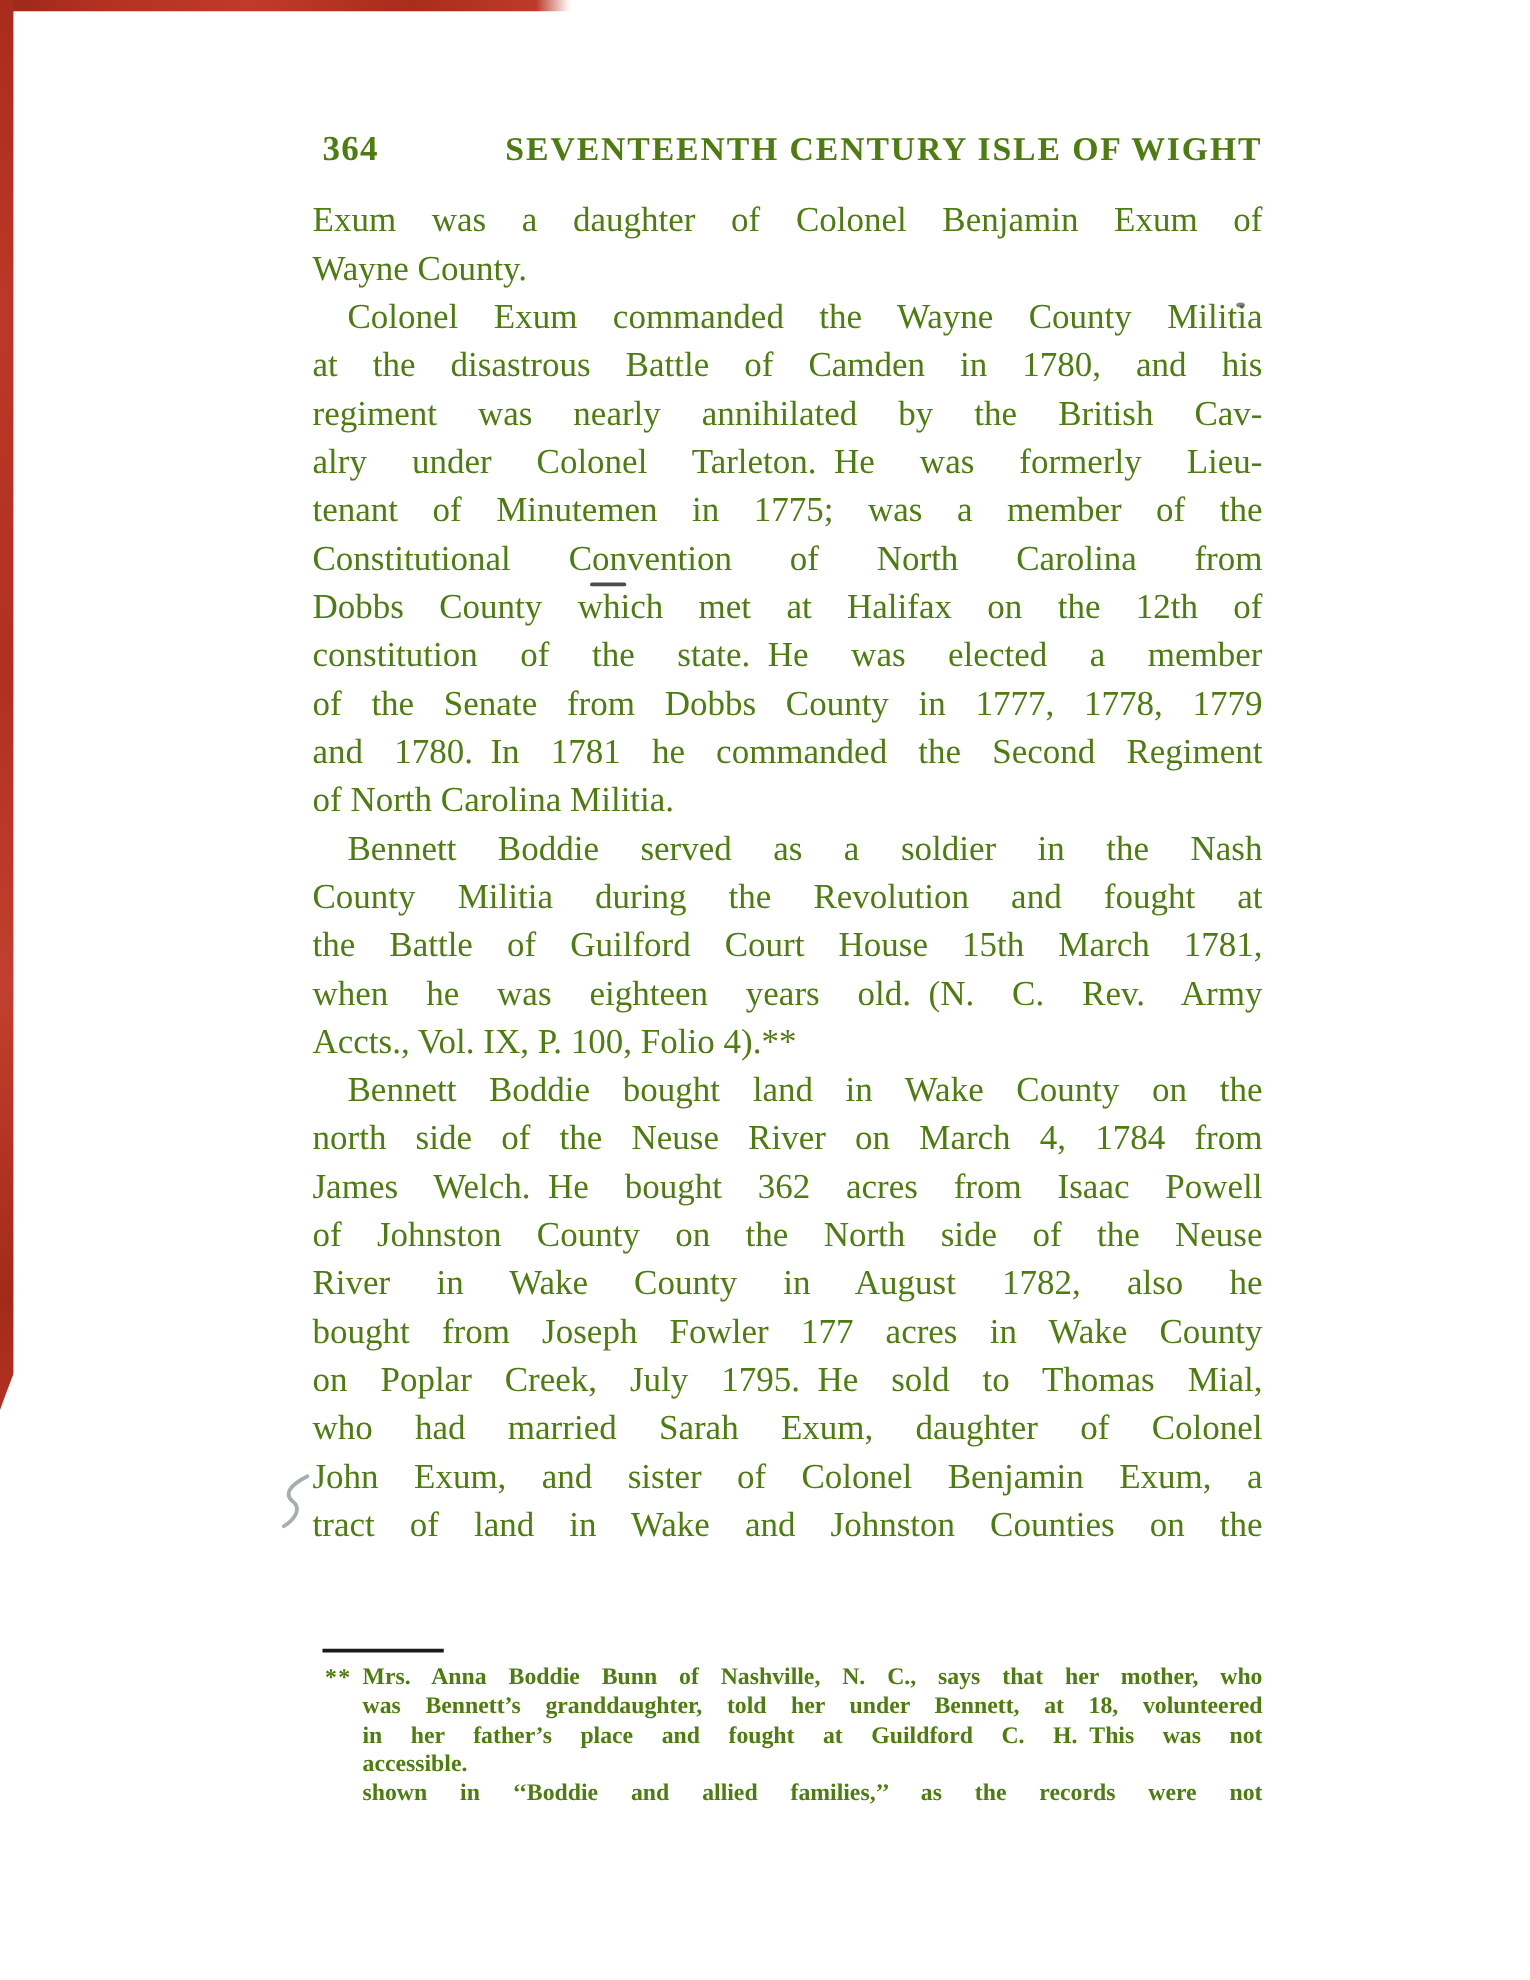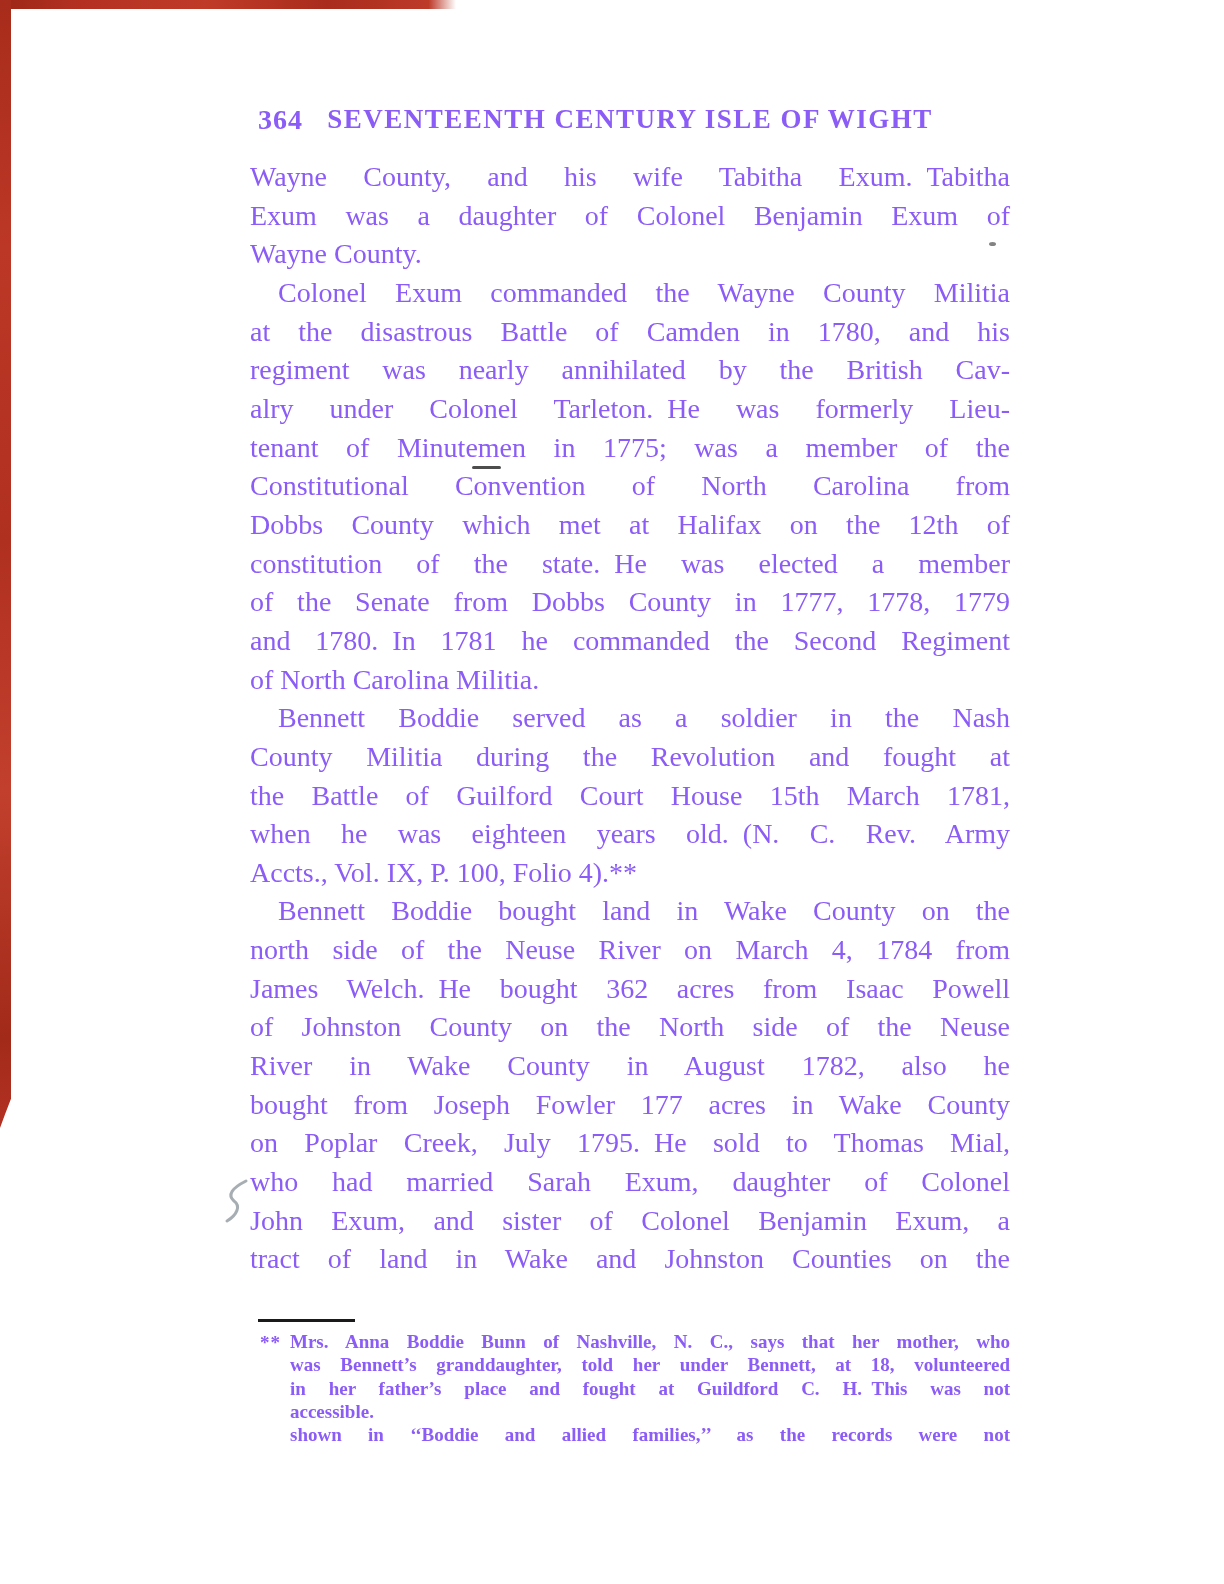--- a/index.html
+++ b/index.html
@@ -2,40 +2,40 @@
 <html><head>
 <meta charset="utf-8">
 <style>
   html,body{margin:0;padding:0;background:#ffffff;}
   .page{
     position:relative;
     width:1224px;height:1584px;
     background:#ffffff;
     overflow:hidden;
     font-family:"Liberation Serif", serif;
-    color:#8b5cf6;
+    color:#4d7c0f;
   }
   
   .scanbar-top{
     position:absolute;left:0;top:0;width:456px;height:9px;
     background:linear-gradient(90deg,#9c2717 0%,#b43122 18%,#c03a28 45%,#a92c1c 72%,#bd3a29 94%,rgba(189,58,41,0) 100%);
   }
   .scanbar-left{
     position:absolute;left:0;top:0;width:11px;height:1128px;
     background:linear-gradient(180deg,#a82c1b 0%,#bc3726 22%,#b03020 48%,#c23f2d 70%,#a22a19 92%,#b33122 100%);
     clip-path:polygon(0 0,100% 0,100% 97.4%,45% 98.8%,0 100%);
   }
   
   .header-row{position:absolute;left:250px;top:104px;width:760px;height:34px;}
   .page-number{
     position:absolute;left:8px;top:0;
     font-size:28px;font-weight:bold;letter-spacing:1px;
   }
   .running-head{
-    display:block;text-align:center;
+    display:block;text-align:right;
     font-size:27px;font-weight:bold;letter-spacing:1.5px;
     transform:scaleY(0.98);
   }
   
   .body-block{
     position:absolute;left:250px;top:158px;width:760px;
     font-size:28px;line-height:38.65px;
   }
   .bline{text-align:justify;text-align-last:justify;white-space:normal;}
   .bline.lastline{text-align-last:left;}
@@ -69,21 +69,20 @@
 
   <div class="scanbar-top"></div>
   <div class="scanbar-left"></div>
 
   <div class="header-row">
     <span class="page-number">364</span>
     <span class="running-head">SEVENTEENTH CENTURY ISLE OF WIGHT</span>
   </div>
 
   <div class="body-block" id="body-block">
-      <div class="bline">Wayne County, and his wife Tabitha Exum. Tabitha</div>
       <div class="bline">Exum was a daughter of Colonel Benjamin Exum of</div>
       <div class="bline lastline">Wayne County.</div>
       <div class="bline indent">Colonel Exum commanded the Wayne County Militia</div>
       <div class="bline">at the disastrous Battle of Camden in 1780, and his</div>
       <div class="bline">regiment was nearly annihilated by the British Cav-</div>
       <div class="bline">alry under Colonel Tarleton. He was formerly Lieu-</div>
       <div class="bline">tenant of Minutemen in 1775; was a member of the</div>
       <div class="bline">Constitutional Convention of North Carolina from</div>
       <div class="bline">Dobbs County which met at Halifax on the 12th of</div>
       <div class="bline">constitution of the state. He was elected a member</div>

